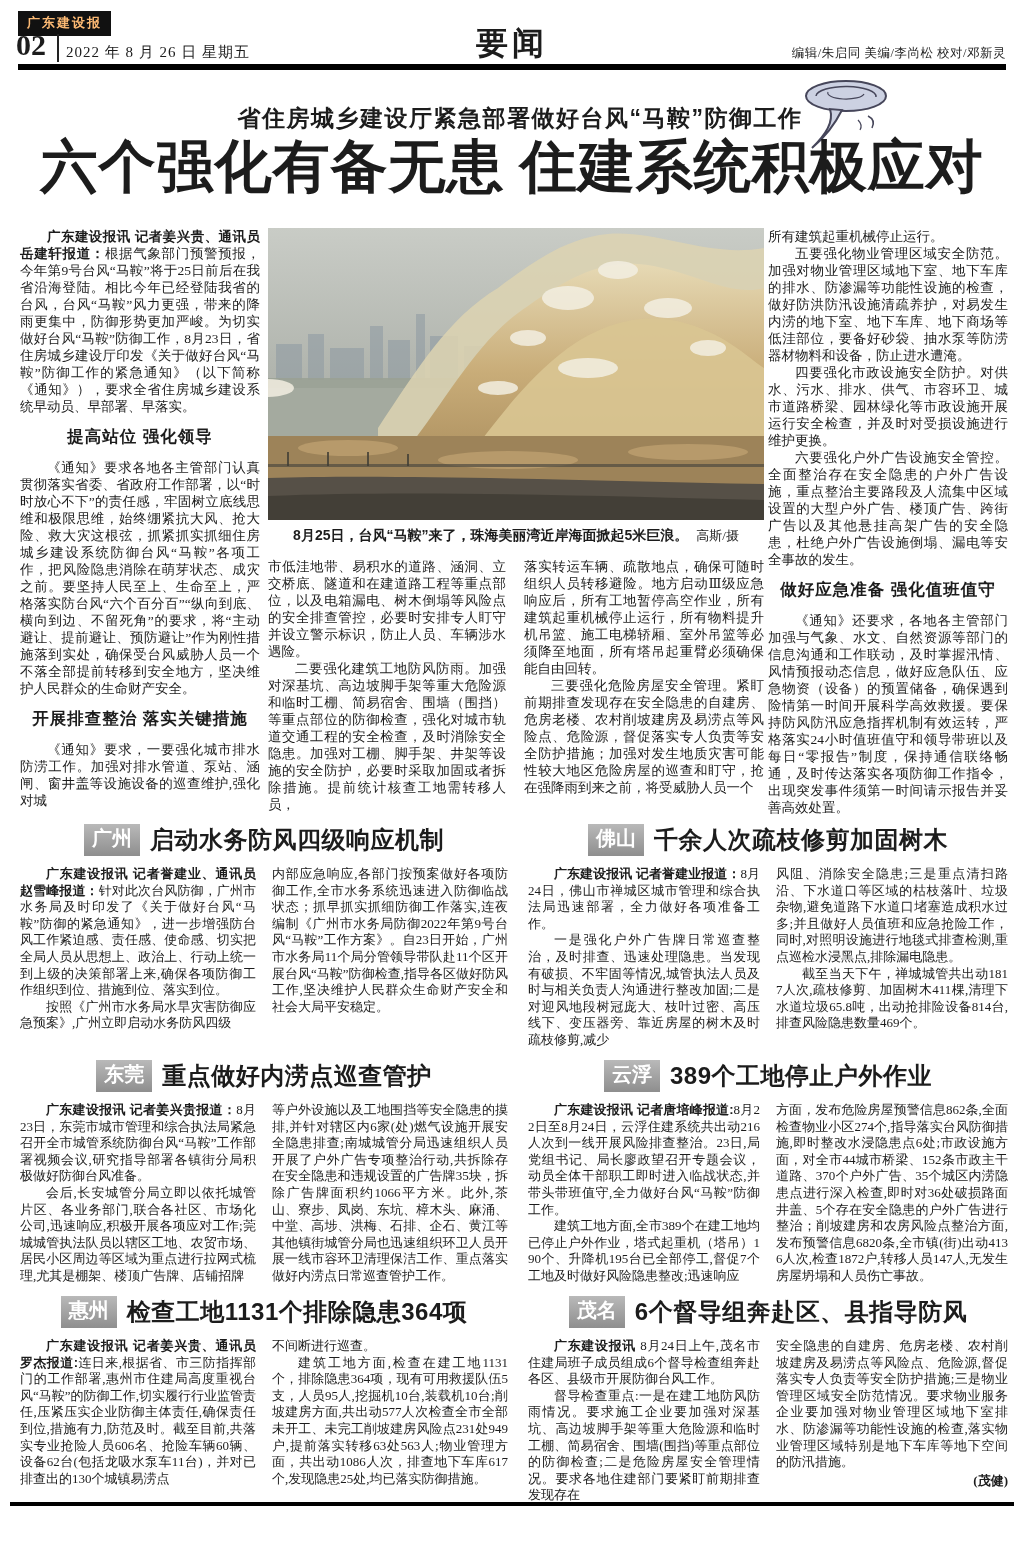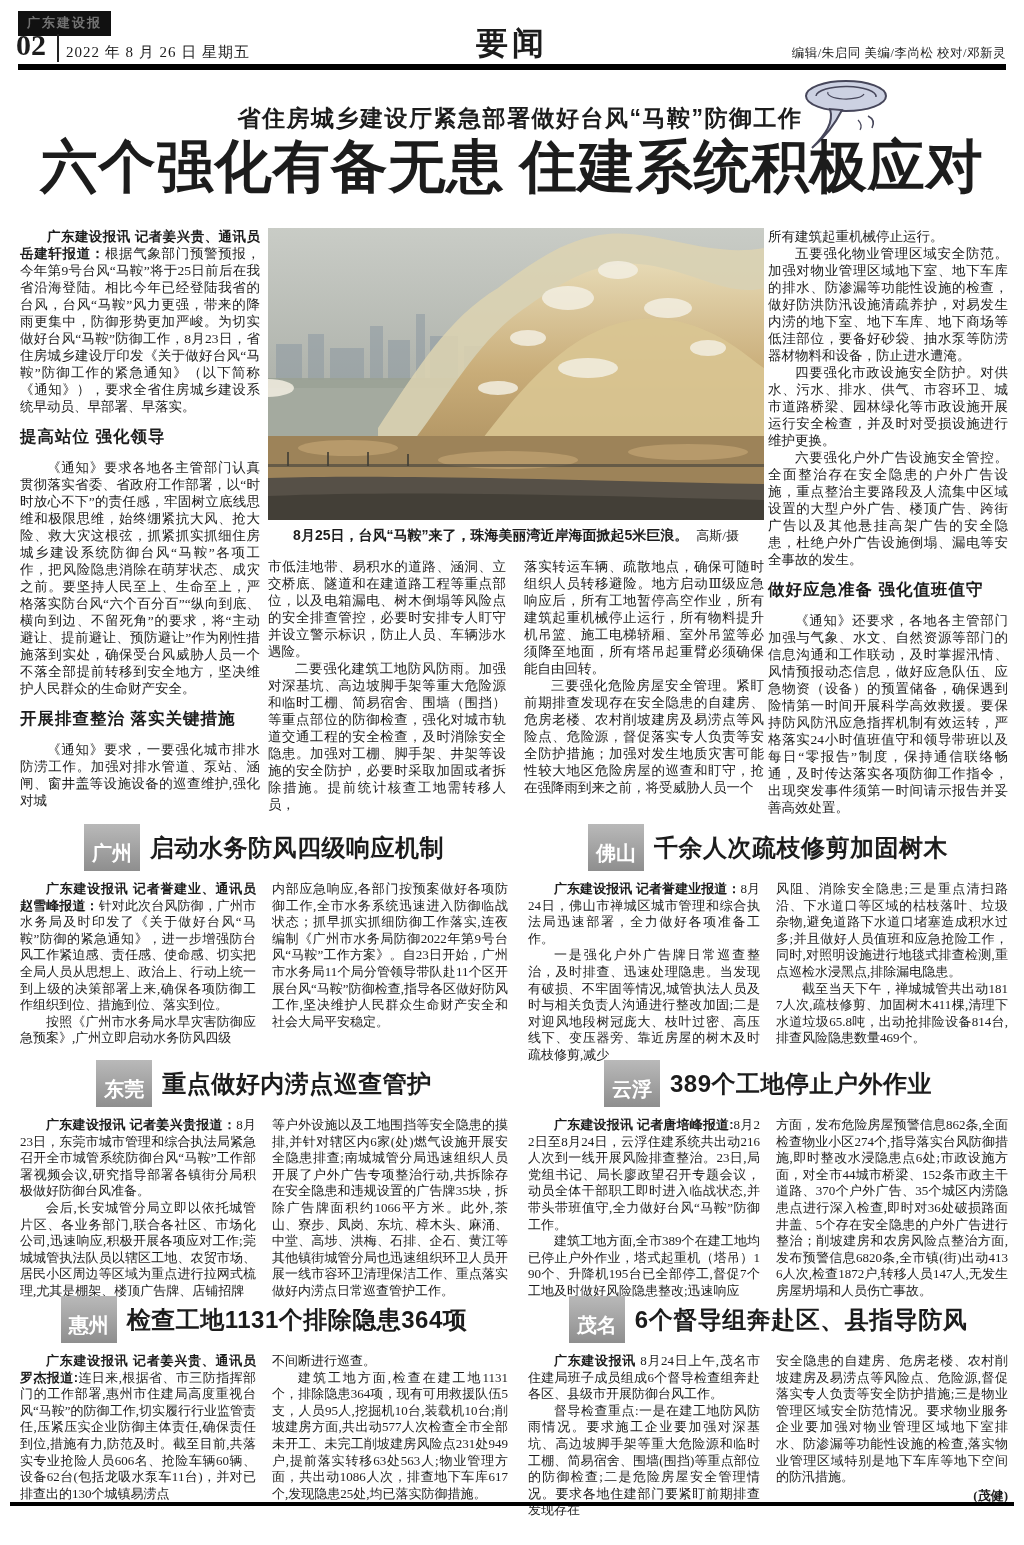--- a/index.html
+++ b/index.html
@@ -1,60 +1,60 @@
 <!DOCTYPE html>
 <html><head>
 <meta charset="utf-8">
 <style>
   html,body { margin:0; padding:0; background:#ffffff; }
   .page { position:relative; width:1024px; height:1545px; background:#fff; overflow:hidden;
           font-family:"Liberation Serif","DejaVu Serif",serif; color:#1c1c1c; }
   .abs { position:absolute; }
 
   
-  .masthead { left:18px; top:11px; background:#111; color:#737373; padding:3px 9px 4px;
+  .masthead { left:18px; top:11px; background:#111; color:#fdba74; padding:3px 9px 4px;
               font:700 13px "Liberation Sans","DejaVu Sans",sans-serif; letter-spacing:2px; }
   .page-num { left:16px; top:28px; font:700 30px "Liberation Serif","DejaVu Serif",serif; }
   .hdr-div  { left:57px; top:34px; width:1.5px; height:28px; background:#222; }
   .issue-date { left:66px; top:43px; font-size:15px; letter-spacing:1px; }
   .section-title { left:0; top:22px; width:100%; text-align:center;
                    font:900 32px "Liberation Sans","DejaVu Sans",sans-serif; letter-spacing:4px; }
   .staff { right:18px; top:45px; font-size:12.5px; letter-spacing:0.5px; }
   .header-rule { left:18px; top:64px; width:988px; height:6px; background:#000; }
 
   
   .kicker { left:8px; top:103px; width:100%; text-align:center;
             font:700 23px "Liberation Sans","DejaVu Sans",sans-serif; letter-spacing:1.5px; }
   .headline { left:10px; top:136px; width:1004px; text-align:center;
               font:900 57px "Liberation Serif","DejaVu Serif",serif; letter-spacing:1px; line-height:1.1; }
   .typhoon { left:798px; top:76px; width:92px; height:78px; }
 
   .ncol { font-size:13.5px; line-height:17px; }
   .bt { margin:0; text-indent:2em; text-align:justify; word-break:break-all; }
   .bt.noindent { text-indent:0; }
   .byline { font-family:"Liberation Sans","DejaVu Sans",sans-serif; font-weight:700; }
-  .subhead { font:800 16.5px "Liberation Sans","DejaVu Sans",sans-serif; text-align:left;
+  .subhead { font:800 16.5px "Liberation Sans","DejaVu Sans",sans-serif; text-align:center;
              margin:11px 0; letter-spacing:1px; text-indent:0; }
 
   .col1 { left:20px;  top:228px; width:240px; }
   .col2 { left:268px; top:558px; width:238px; }
   .col3 { left:524px; top:558px; width:240px; }
   .col4 { left:768px; top:228px; width:240px; }
 
   .photo-box { left:268px; top:228px; width:496px; height:292px; }
   .photo-box svg { display:block; width:100%; height:100%; }
   .photo-caption { left:268px; top:527px; width:496px; text-align:center;
                    font:700 14px "Liberation Sans","DejaVu Sans",sans-serif; }
   .cap-credit { font:400 13px "Liberation Serif","DejaVu Serif",serif; margin-left:8px; }
 
   
   .mini { position:absolute; }
   .mini-head { display:flex; justify-content:center; align-items:center; gap:10px; margin-bottom:10px; }
   .mini-label { background:linear-gradient(#b9b9b9,#8e8e8e); color:#fff; flex:0 0 auto;
-                font:700 20px "Liberation Sans","DejaVu Sans",sans-serif; padding:16px 8px 4px; }
+                font:700 20px "Liberation Sans","DejaVu Sans",sans-serif; padding:1px 8px 4px; }
   .mini-title { font:900 24px "Liberation Sans","DejaVu Sans",sans-serif; white-space:nowrap; letter-spacing:0.5px; }
   .mini-body { display:flex; gap:16px; }
   .mini-col { flex:1 1 0; font-size:13px; line-height:16.6px; }
   .signature { margin:2px 0 1px; text-align:right; font-weight:700; }
 
   .bottom-rule { left:10px; top:1502px; width:1004px; height:4px; background:#000; }
 </style>
 </head>
 <body>
 

